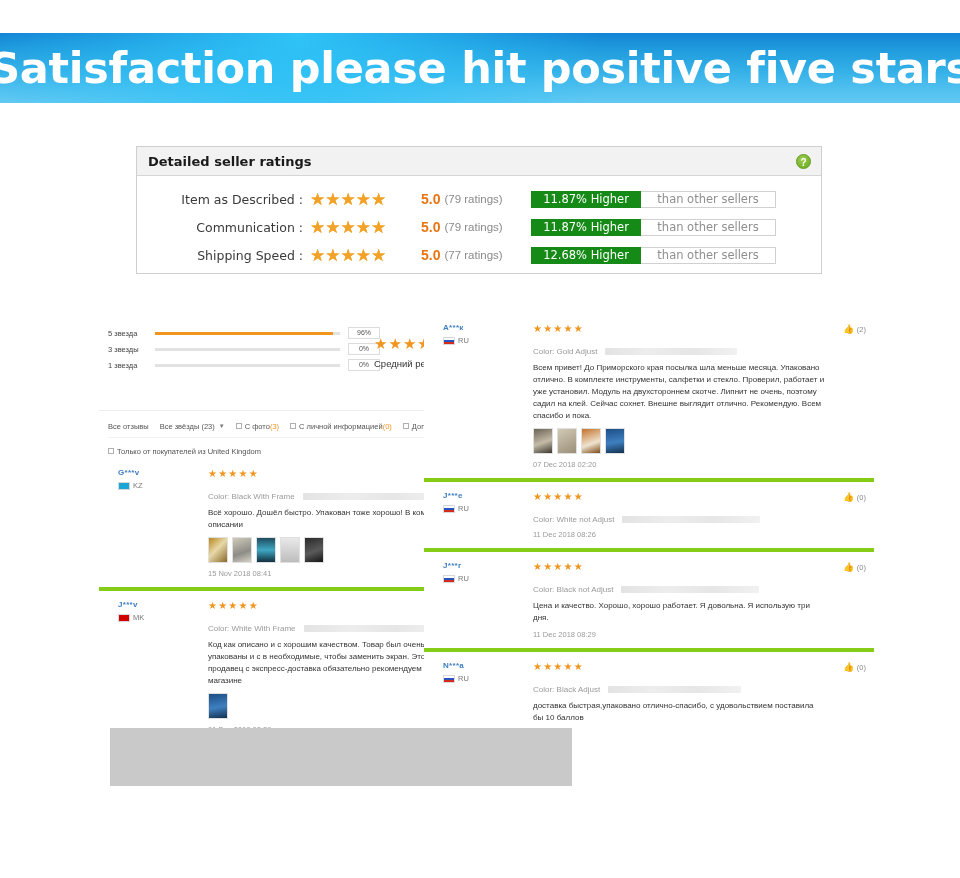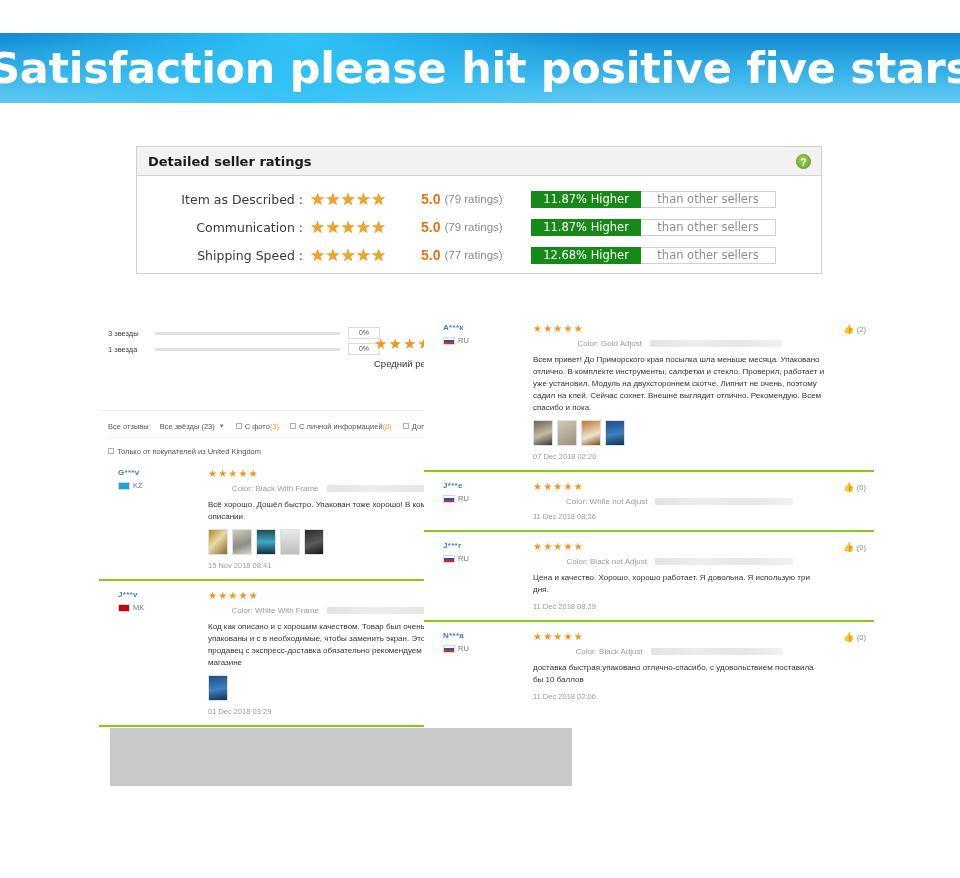--- a/index.html
+++ b/index.html
@@ -110,33 +110,33 @@
     display:inline-block;width:6px;height:6px;border:1px solid #b0b0b0;background:#fff;
     margin-right:3px;box-sizing:border-box;
   }
   .cb.checked{background:#7a7a7a;border-color:#7a7a7a;}
   .orange{color:#f0951e;}
   .caret{margin-left:4px;font-size:6px;color:#777;}
   .spacer{flex:1;}
 
   
   .review{
-    border-top:2px solid #84cc16;padding:9px 8px 9px 9px;position:relative;box-sizing:border-box;
+    border-top:4px solid #84cc16;padding:9px 8px 9px 9px;position:relative;box-sizing:border-box;
   }
   .review:first-child{border-top:none;}
   .rv-user{position:absolute;left:19px;top:9px;width:60px;}
   .rv-name{font-size:8px;color:#3f7ec0;font-weight:bold;letter-spacing:0.3px;}
   .rv-country{display:flex;align-items:center;margin-top:4px;font-size:7.5px;color:#777;}
   .flag{width:12px;height:8px;margin-right:3px;display:inline-block;border:1px solid #d8d8d8;box-sizing:border-box;}
   .flag-ru{background:linear-gradient(180deg,#fff 0 33%,#2a52be 33% 66%,#d52b1e 66% 100%);}
   .flag-kz{background:#1aa7d8;}
   .flag-mk{background:#d20000;}
   .rv-body{margin-left:100px;padding-right:40px;}
   .rv-stars{font-size:10px;color:#f0951e;letter-spacing:1.2px;line-height:11px;}
-  .rv-color{font-size:8px;color:#9a9a9a;margin-top:5px;display:flex;align-items:center;justify-content:center;}
+  .rv-color{font-size:8px;color:#9a9a9a;margin-top:13px;display:flex;align-items:center;}
   .rv-blur{
     display:inline-block;height:7px;margin-left:8px;
     background:linear-gradient(90deg,#e3e3e3,#ededed,#e6e6e6,#f1f1f1);
     border-radius:1px;
   }
   .rv-text{font-size:8px;color:#333;line-height:12px;margin-top:6px;}
   .rv-thumbs{display:flex;gap:4px;margin-top:6px;}
   .thumb{width:20px;height:26px;border:1px solid #e0e0e0;box-sizing:border-box;}
   .rv-date{font-size:7.5px;color:#9a9a9a;margin-top:6px;}
   .rv-likes{
@@ -203,20 +203,27 @@
 </div>
 
 <div id="rev-shadow"></div>
 <div id="rev">
   <div id="rev-inner">
 
     <div class="col-left">
       <div id="summary">
         <div id="bars">
             <div class="bar-row">
+              <span class="bar-label">5 звезда</span>
+              <span class="bar-track">
+                <span class="bar-fill" style="width: 96%;"></span>
+              </span>
+              <span class="bar-pct">96%</span>
+            </div>
+            <div class="bar-row">
               <span class="bar-label">3 звезды</span>
               <span class="bar-track"></span>
               <span class="bar-pct">0%</span>
             </div>
             <div class="bar-row">
               <span class="bar-label">1 звезда</span>
               <span class="bar-track"></span>
               <span class="bar-pct">0%</span>
             </div>
           </div>

